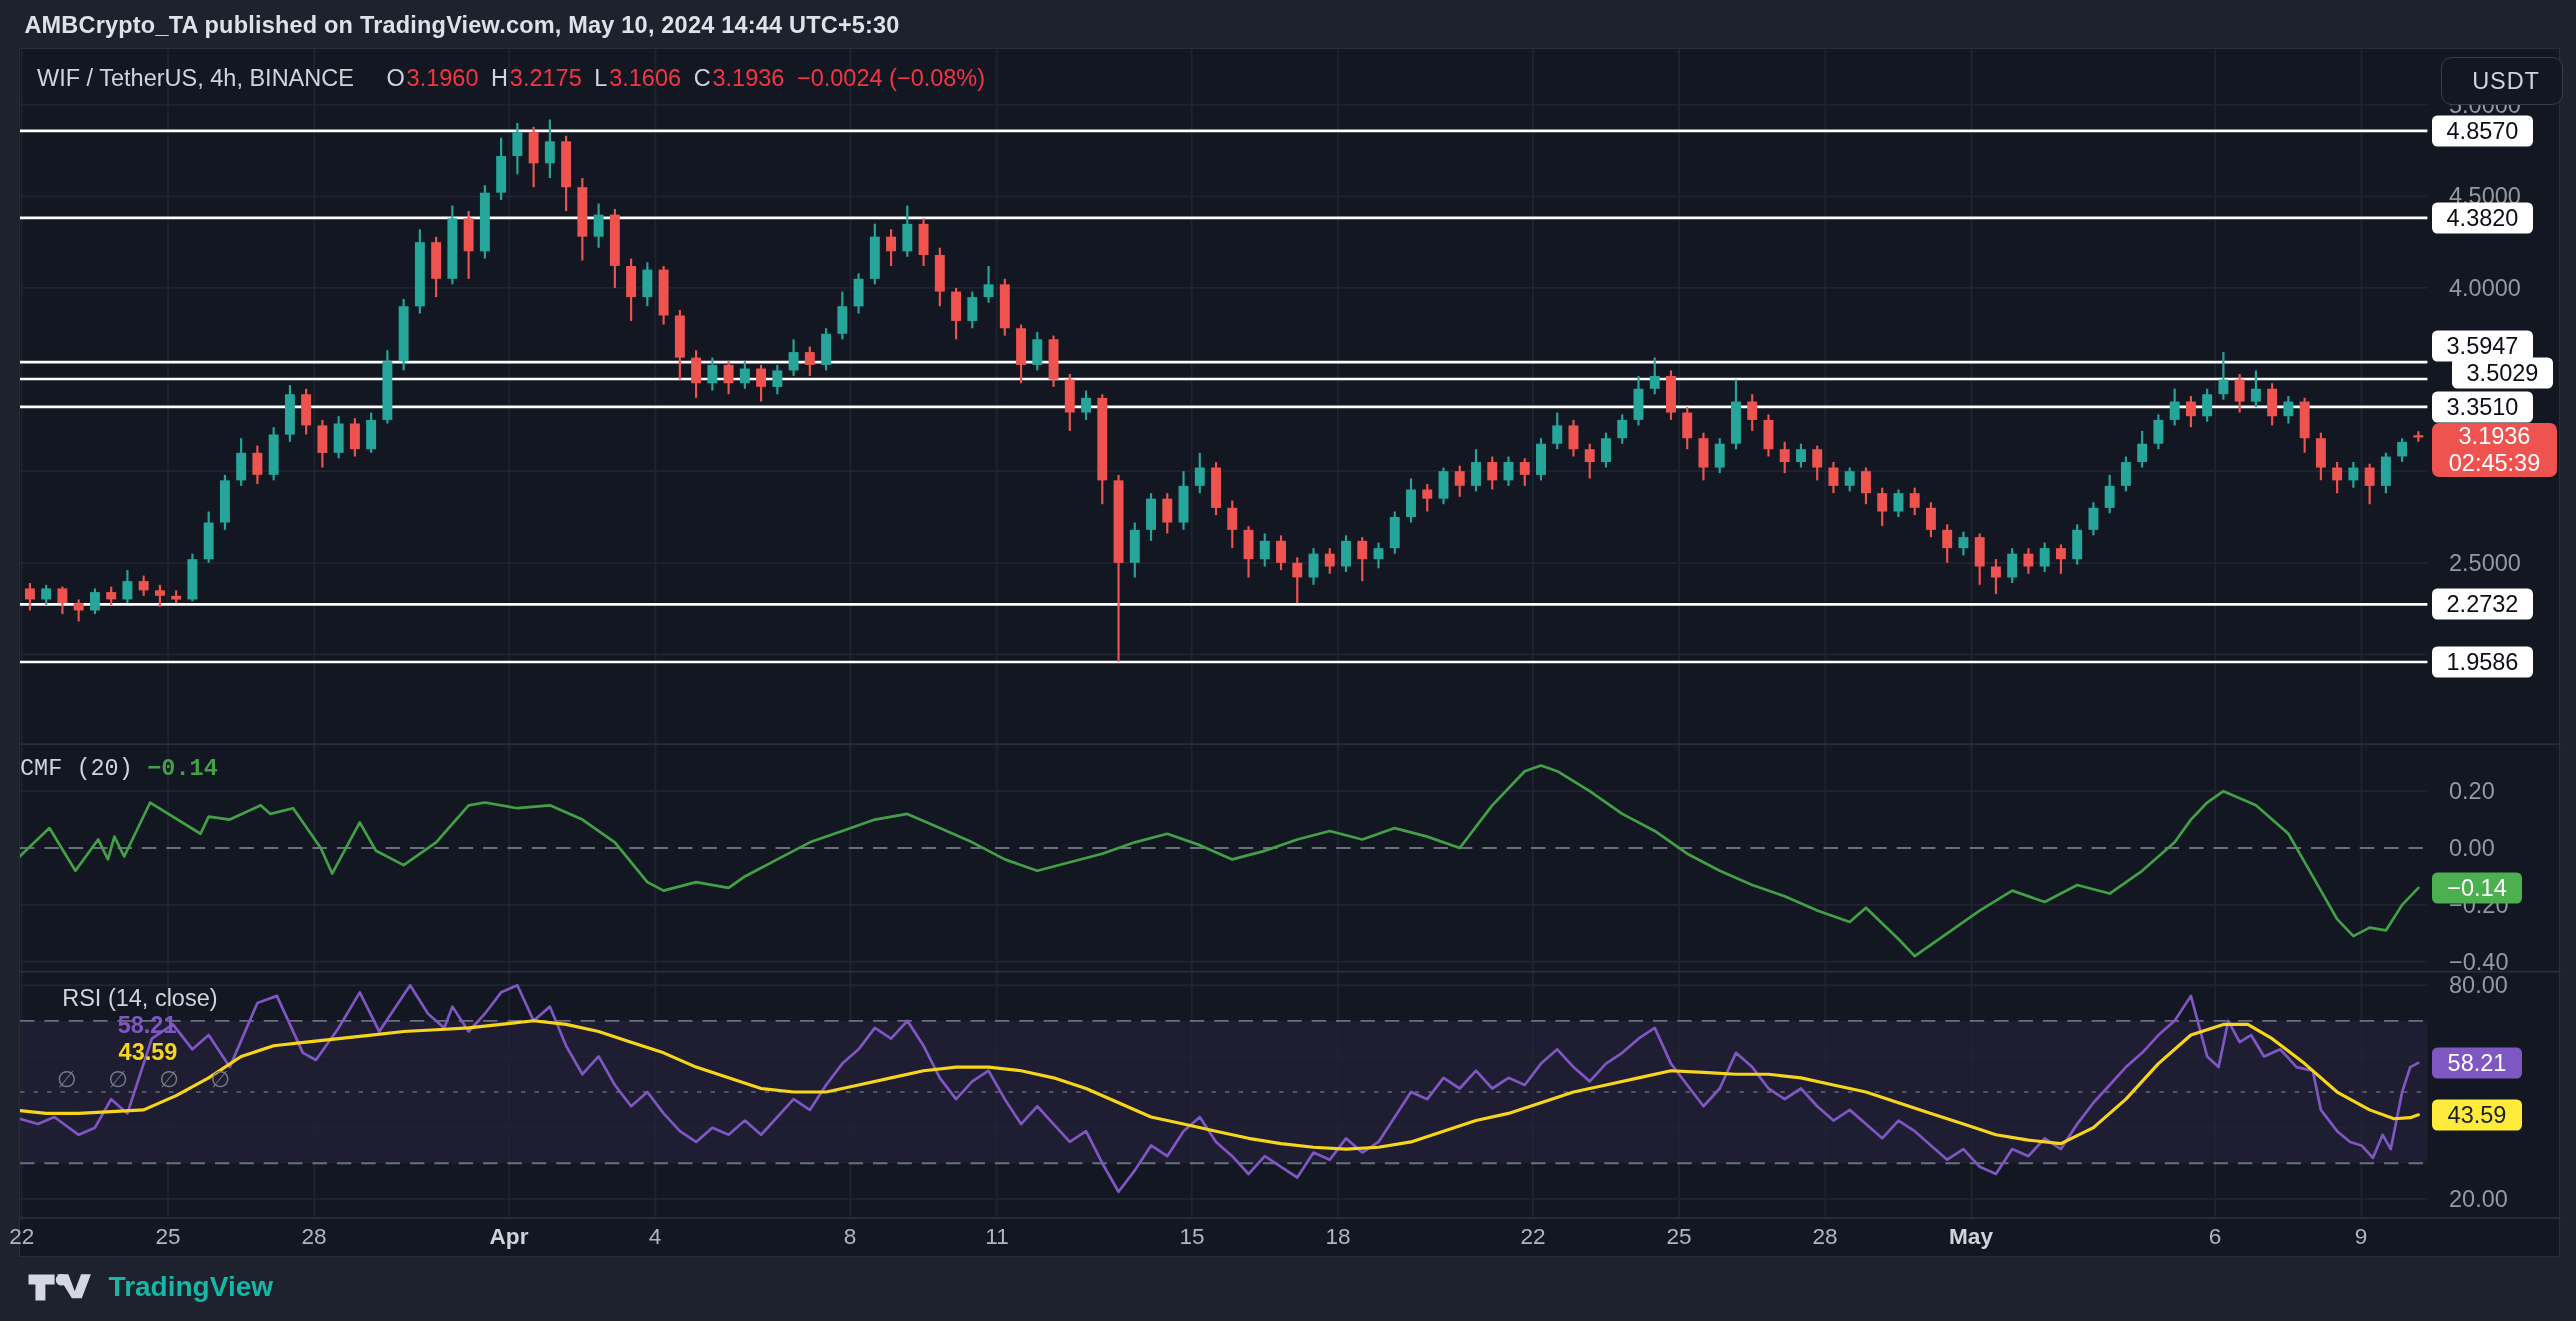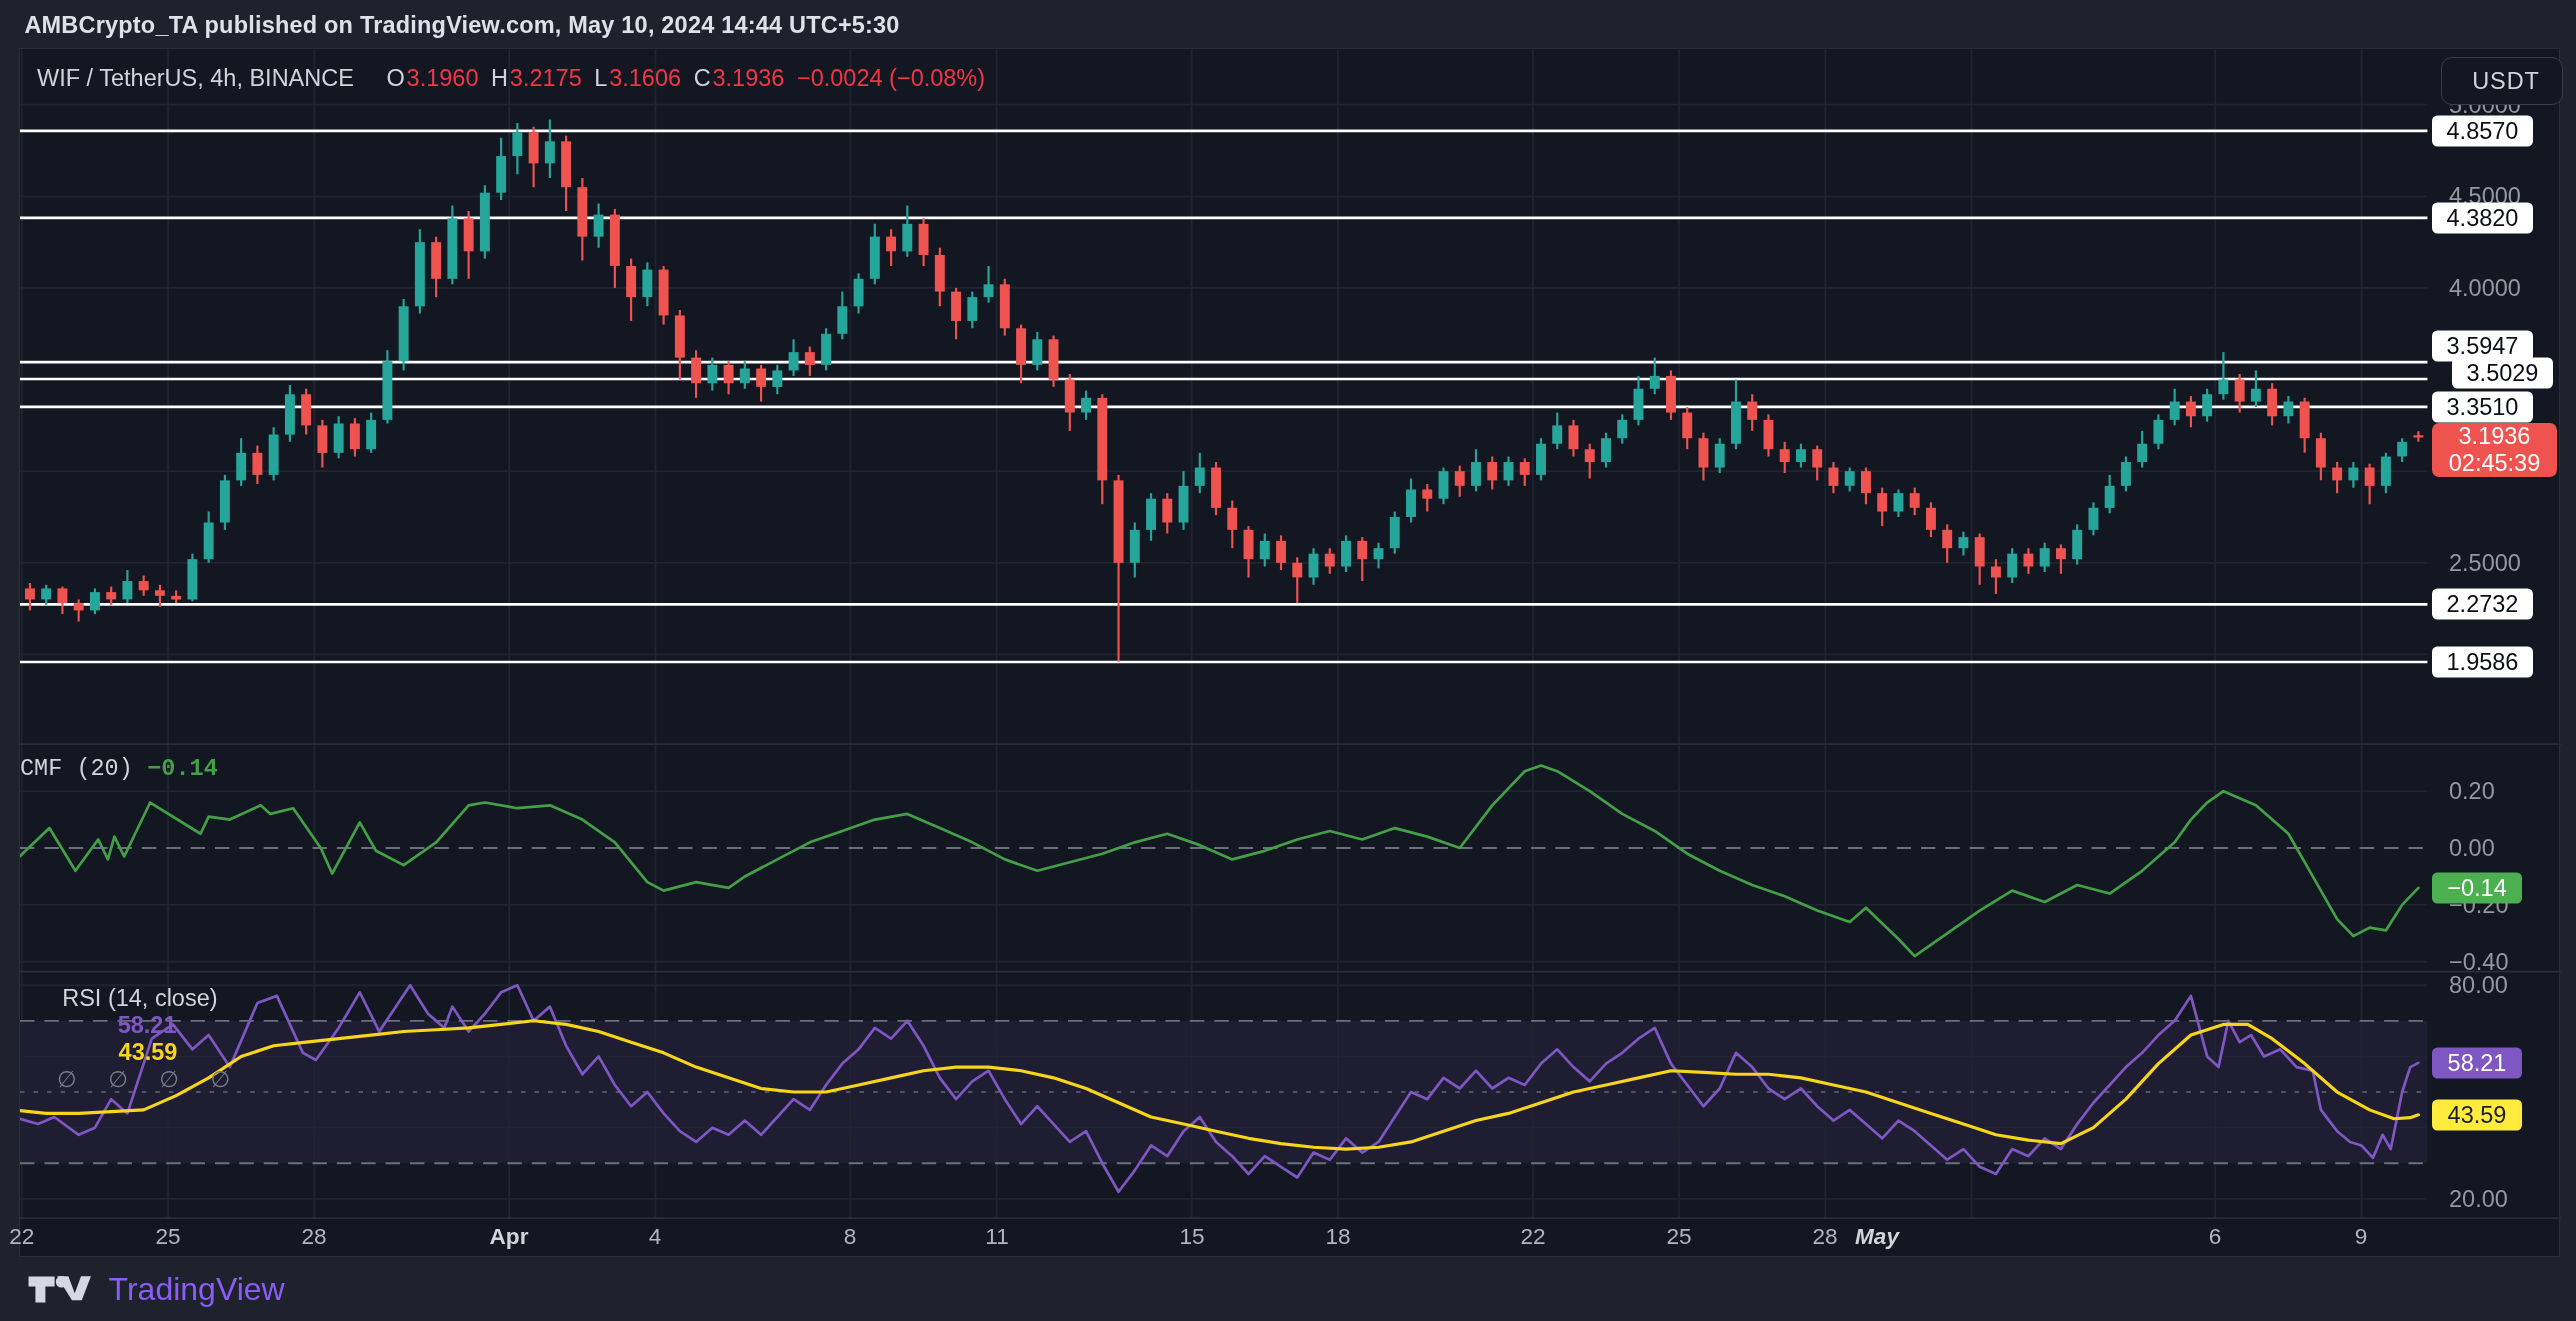--- a/index.html
+++ b/index.html
@@ -21,21 +21,21 @@
   .cmf-label{left:0;top:706px;font-family:Liberation Mono, monospace;}
   .rsi-label{left:17px;top:936px;flex-direction:column;}
   .scale-grey{position:absolute;left:2429px;transform:translateY(-50%);font-size:23.5px;color:#9598a1;white-space:nowrap;z-index:3;}
   .scale-badge{position:absolute;left:2412px;width:101px;height:31px;transform:translateY(-50%);background:#ffffff;color:#0b0e14;border-radius:5.4px;font-size:23.5px;display:flex;align-items:center;justify-content:center;z-index:4;}
   .price-badge{position:absolute;left:2412px;width:125px;height:54px;border-radius:7.2px;color:#fff;font-size:23.5px;line-height:27px;text-align:center;z-index:5;display:flex;flex-direction:column;justify-content:center;}
   .pill-badge{position:absolute;left:2412px;width:90px;height:31px;transform:translateY(-50%);border-radius:5.4px;font-size:23.5px;display:flex;align-items:center;justify-content:center;z-index:4;}
   .tick-label{position:absolute;top:1175px;transform:translateX(-50%);font-size:22.6px;color:#b2b5be;white-space:nowrap;z-index:3;}
   .tick-label.major{color:#d1d4dc;font-weight:700;}
   .footer{position:absolute;left:27px;top:1271px;display:flex;align-items:center;z-index:5;}
   .tv-logo{width:69px;height:31px;margin-right:12.6px;}
-  .brand{font-size:32px;font-weight:400;color:#8b5cf6;}
+  .brand{font-size:28px;font-weight:700;color:#14b8a6;}
 </style>
 </head>
 <body>
 
 <div class="stage">
 
   <div class="top-strip">
     <span class="attribution">AMBCrypto_TA published on TradingView.com, May 10, 2024 14:44 UTC+5:30</span>
   </div>
 
@@ -454,21 +454,21 @@
         <div class="tick-label" style="left: 294px;">28</div>
         <div class="tick-label major" style="left: 489px;">Apr</div>
         <div class="tick-label" style="left: 635px;">4</div>
         <div class="tick-label" style="left: 830px;">8</div>
         <div class="tick-label" style="left: 977px;">11</div>
         <div class="tick-label" style="left: 1172px;">15</div>
         <div class="tick-label" style="left: 1318px;">18</div>
         <div class="tick-label" style="left: 1513px;">22</div>
         <div class="tick-label" style="left: 1659px;">25</div>
         <div class="tick-label" style="left: 1805px;">28</div>
-        <div class="tick-label major" style="left: 1857px; font-style: italic;">May</div>
+        <div class="tick-label major" style="left: 1951px;">May</div>
         <div class="tick-label" style="left: 2195px;">6</div>
         <div class="tick-label" style="left: 2341px;">9</div>
       </div>
   </div>
 
   <div class="footer">
     <svg class="tv-logo" viewBox="0 0 90 38">
       <path d="M2 2 h34 v13 h-12 v21 h-13 v-21 h-9 z" fill="#d5d8e2"></path>
       <circle cx="45" cy="9" r="7.5" fill="#d5d8e2"></circle>
       <path d="M47 2 h16 l9 24 9-24 h14 l-13 34 h-14 z" fill="#d5d8e2" transform="translate(-4,0) scale(0.92)"></path>

